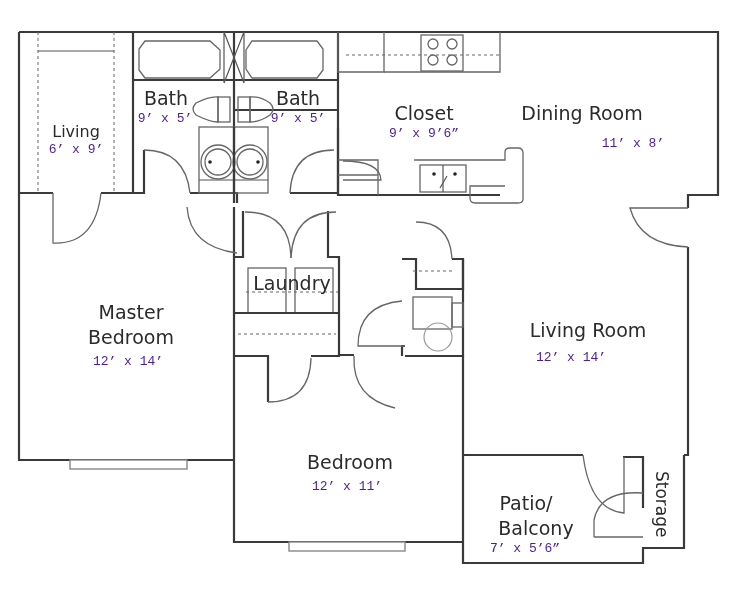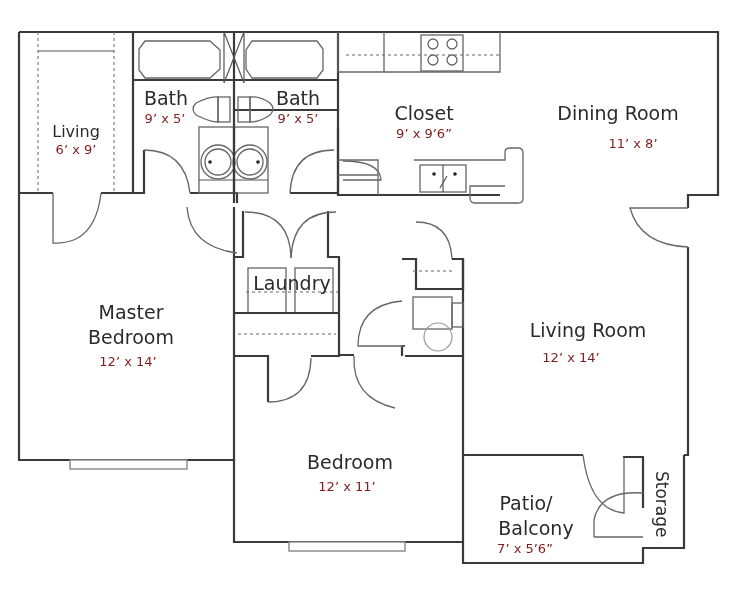--- a/index.html
+++ b/index.html
@@ -6,21 +6,21 @@
     body { width: 737px; height: 607px; position: relative; overflow: hidden; font-family: "DejaVu Sans", sans-serif; }
     #plan { position: absolute; left: 0; top: 0; width: 737px; height: 607px; }
     .wall { fill: none; stroke: #3a3a3a; stroke-width: 2.2; }
     .thin { fill: none; stroke: #555; stroke-width: 1.2; }
     .fix { fill: none; stroke: #666; stroke-width: 1.3; }
     .win { fill: #fff; stroke: #888; stroke-width: 1.4; }
     .dash { fill: none; stroke: #666; stroke-width: 1; stroke-dasharray: 3 3; }
     .lbl { position: absolute; color: #2b2b2b; text-align: center; white-space: nowrap; transform: translateX(-50%); line-height: 1.05; }
     .name { font-size: 19px; }
     .name.sm { font-size: 16px; }
-    .dim { font-size: 13px; color: #7f1d1d; }
+    .dim { font-size: 13px; color: #4c1d95; font-family: Liberation Mono, monospace; }
     .room { position: absolute; }
     .vert { position: absolute; font-size: 17px; color: #2b2b2b; transform: rotate(90deg); transform-origin: left top; white-space: nowrap; }
   </style>
 </head>
 <body>
 
 <svg id="plan" viewBox="0 0 737 607" xmlns="http://www.w3.org/2000/svg">
 
   <g>
     <path class="wall" d="M19 32 H718 V195 H688 V208"></path>
@@ -153,21 +153,21 @@
 </div>
 <div class="room">
   <div class="lbl" style="left:298px; top:89px;"><span class="name">Bath</span></div>
   <div class="lbl dim" style="left:298px; top:112px;">9’ x 5’</div>
 </div>
 <div class="room">
   <div class="lbl" style="left:424px; top:104px;"><span class="name">Closet</span></div>
   <div class="lbl dim" style="left:424px; top:127px;">9’ x 9’6”</div>
 </div>
 <div class="room">
-  <div class="lbl" style="left:618px; top:104px;"><span class="name">Dining Room</span></div>
+  <div class="lbl" style="left:582px; top:104px;"><span class="name">Dining Room</span></div>
   <div class="lbl dim" style="left:633px; top:137px;">11’ x 8’</div>
 </div>
 <div class="room">
   <div class="lbl" style="left:292px; top:274px;text-align:right;"><span class="name">Laundry</span></div>
 </div>
 <div class="room">
   <div class="lbl" style="left:131px; top:303px;text-align:right;"><span class="name">Master</span></div>
   <div class="lbl" style="left:131px; top:328px;"><span class="name">Bedroom</span></div>
   <div class="lbl dim" style="left:128px; top:355px;">12’ x 14’</div>
 </div>

